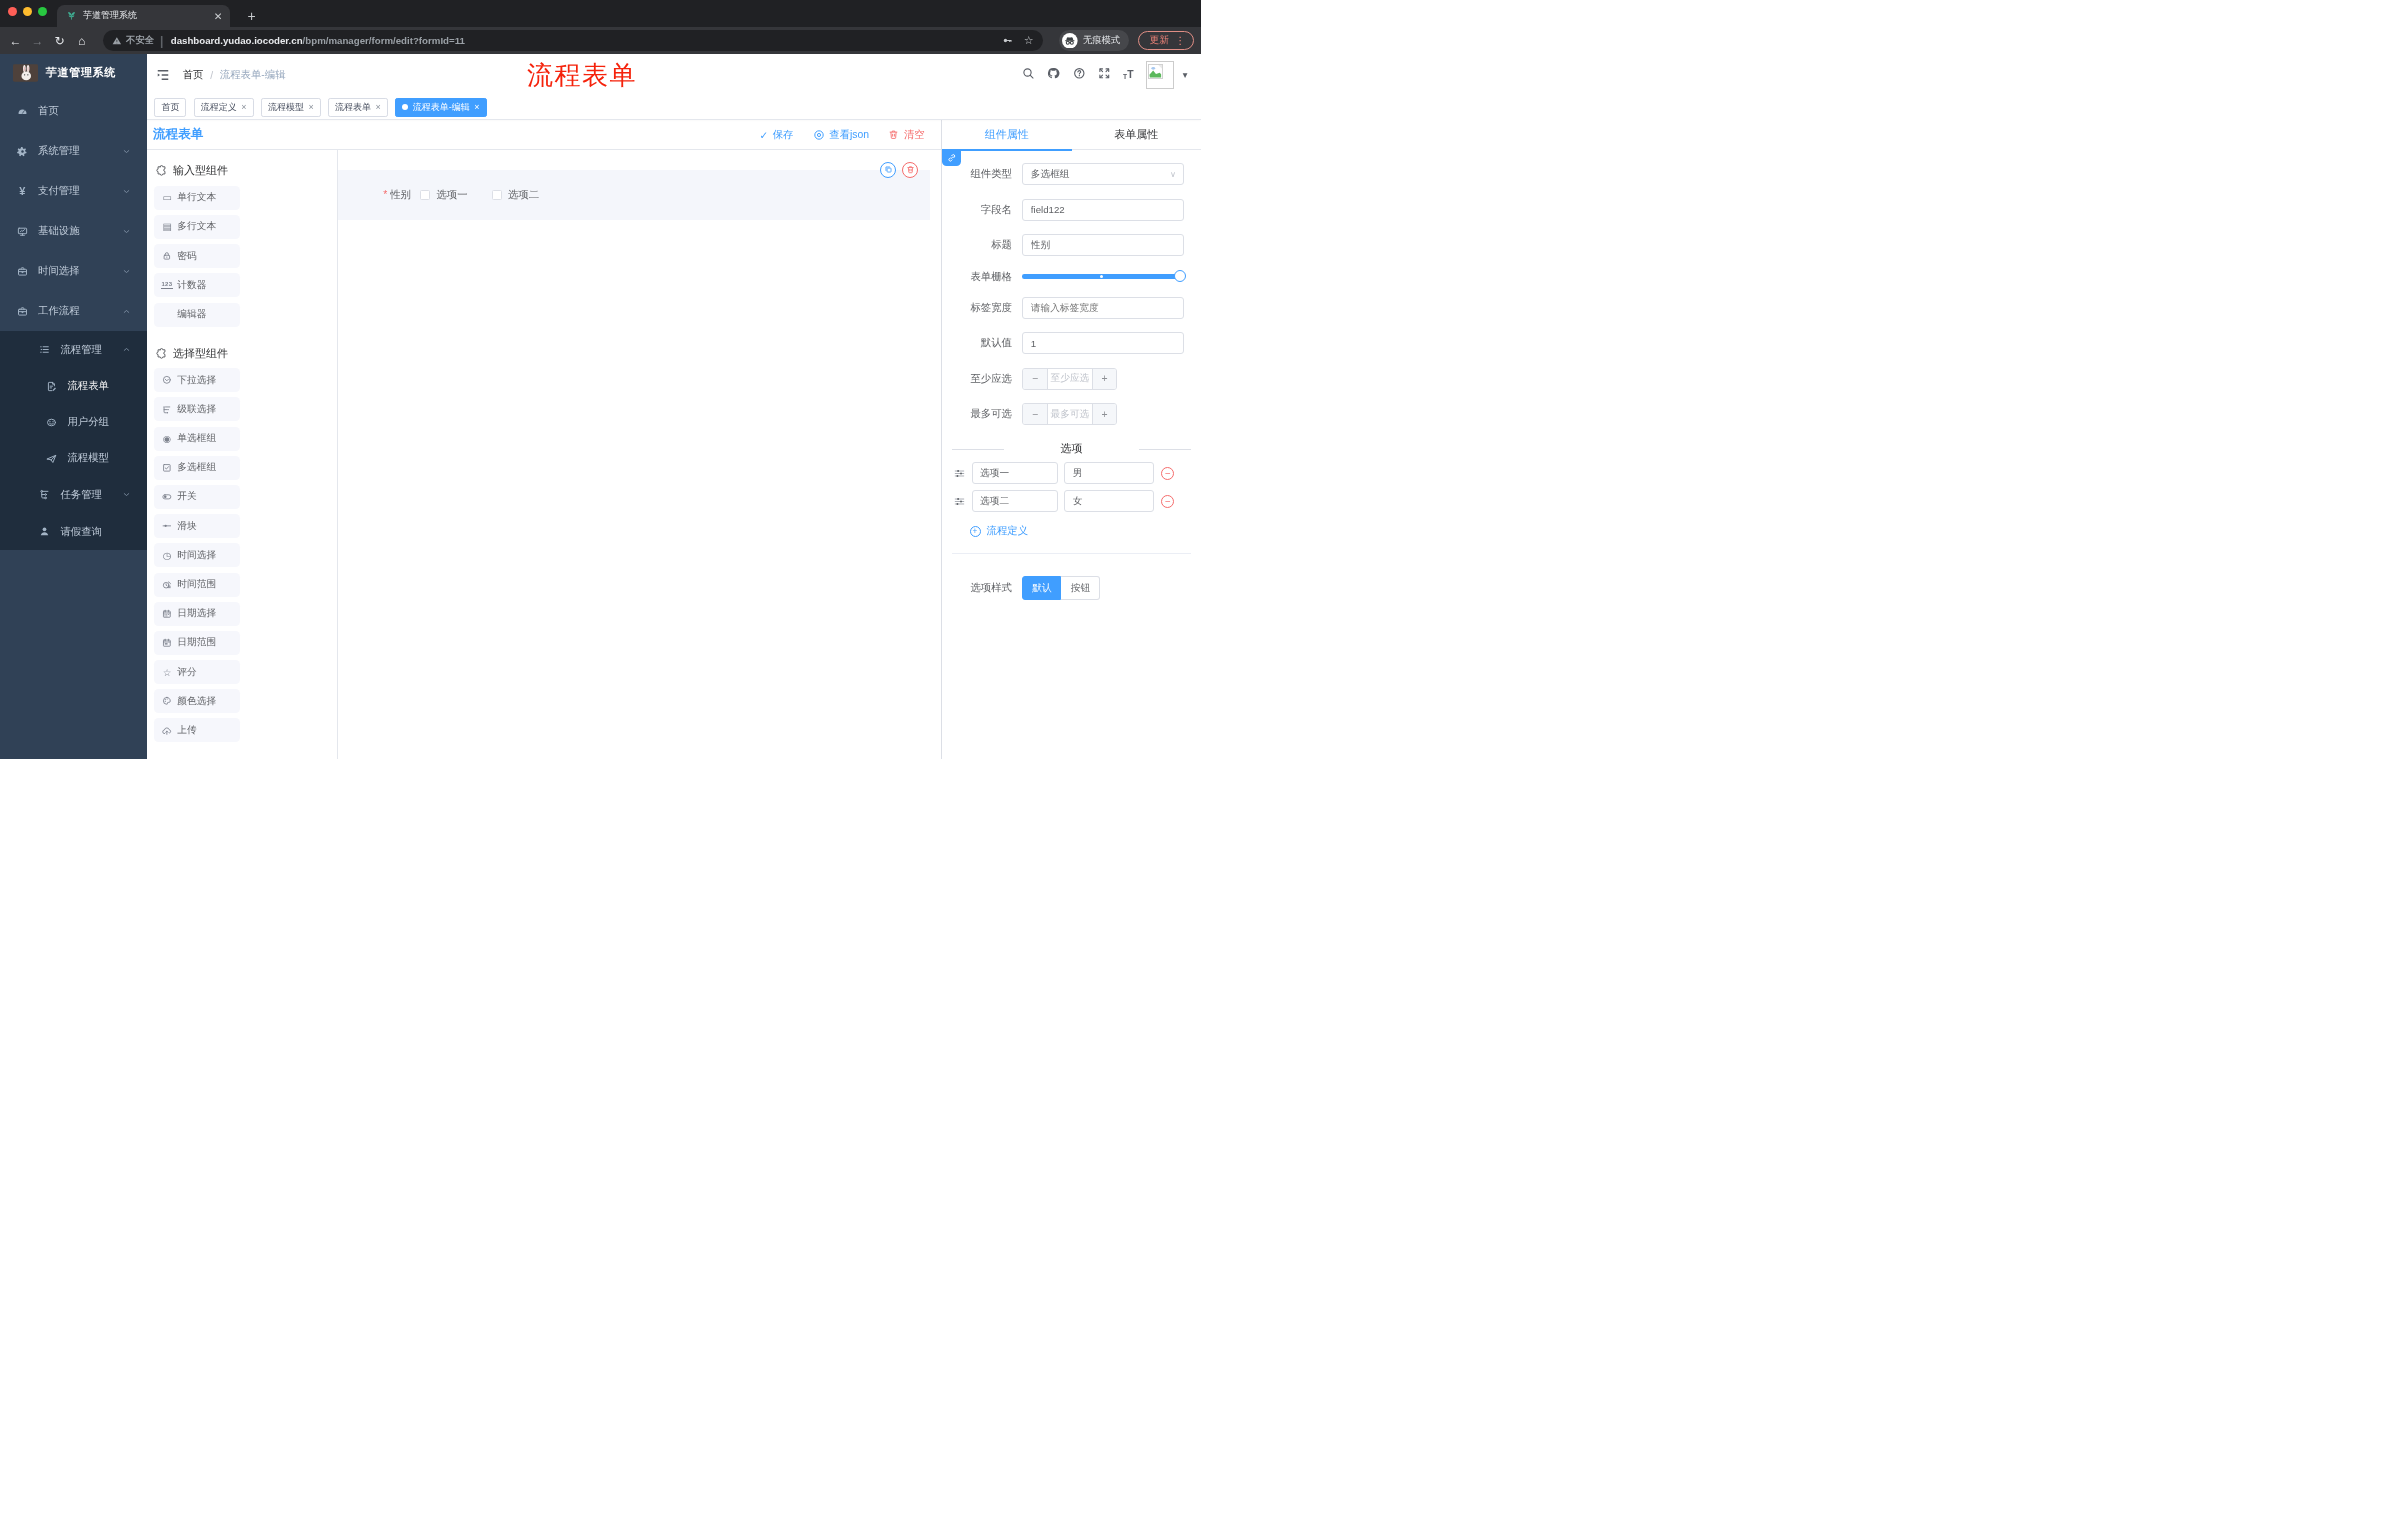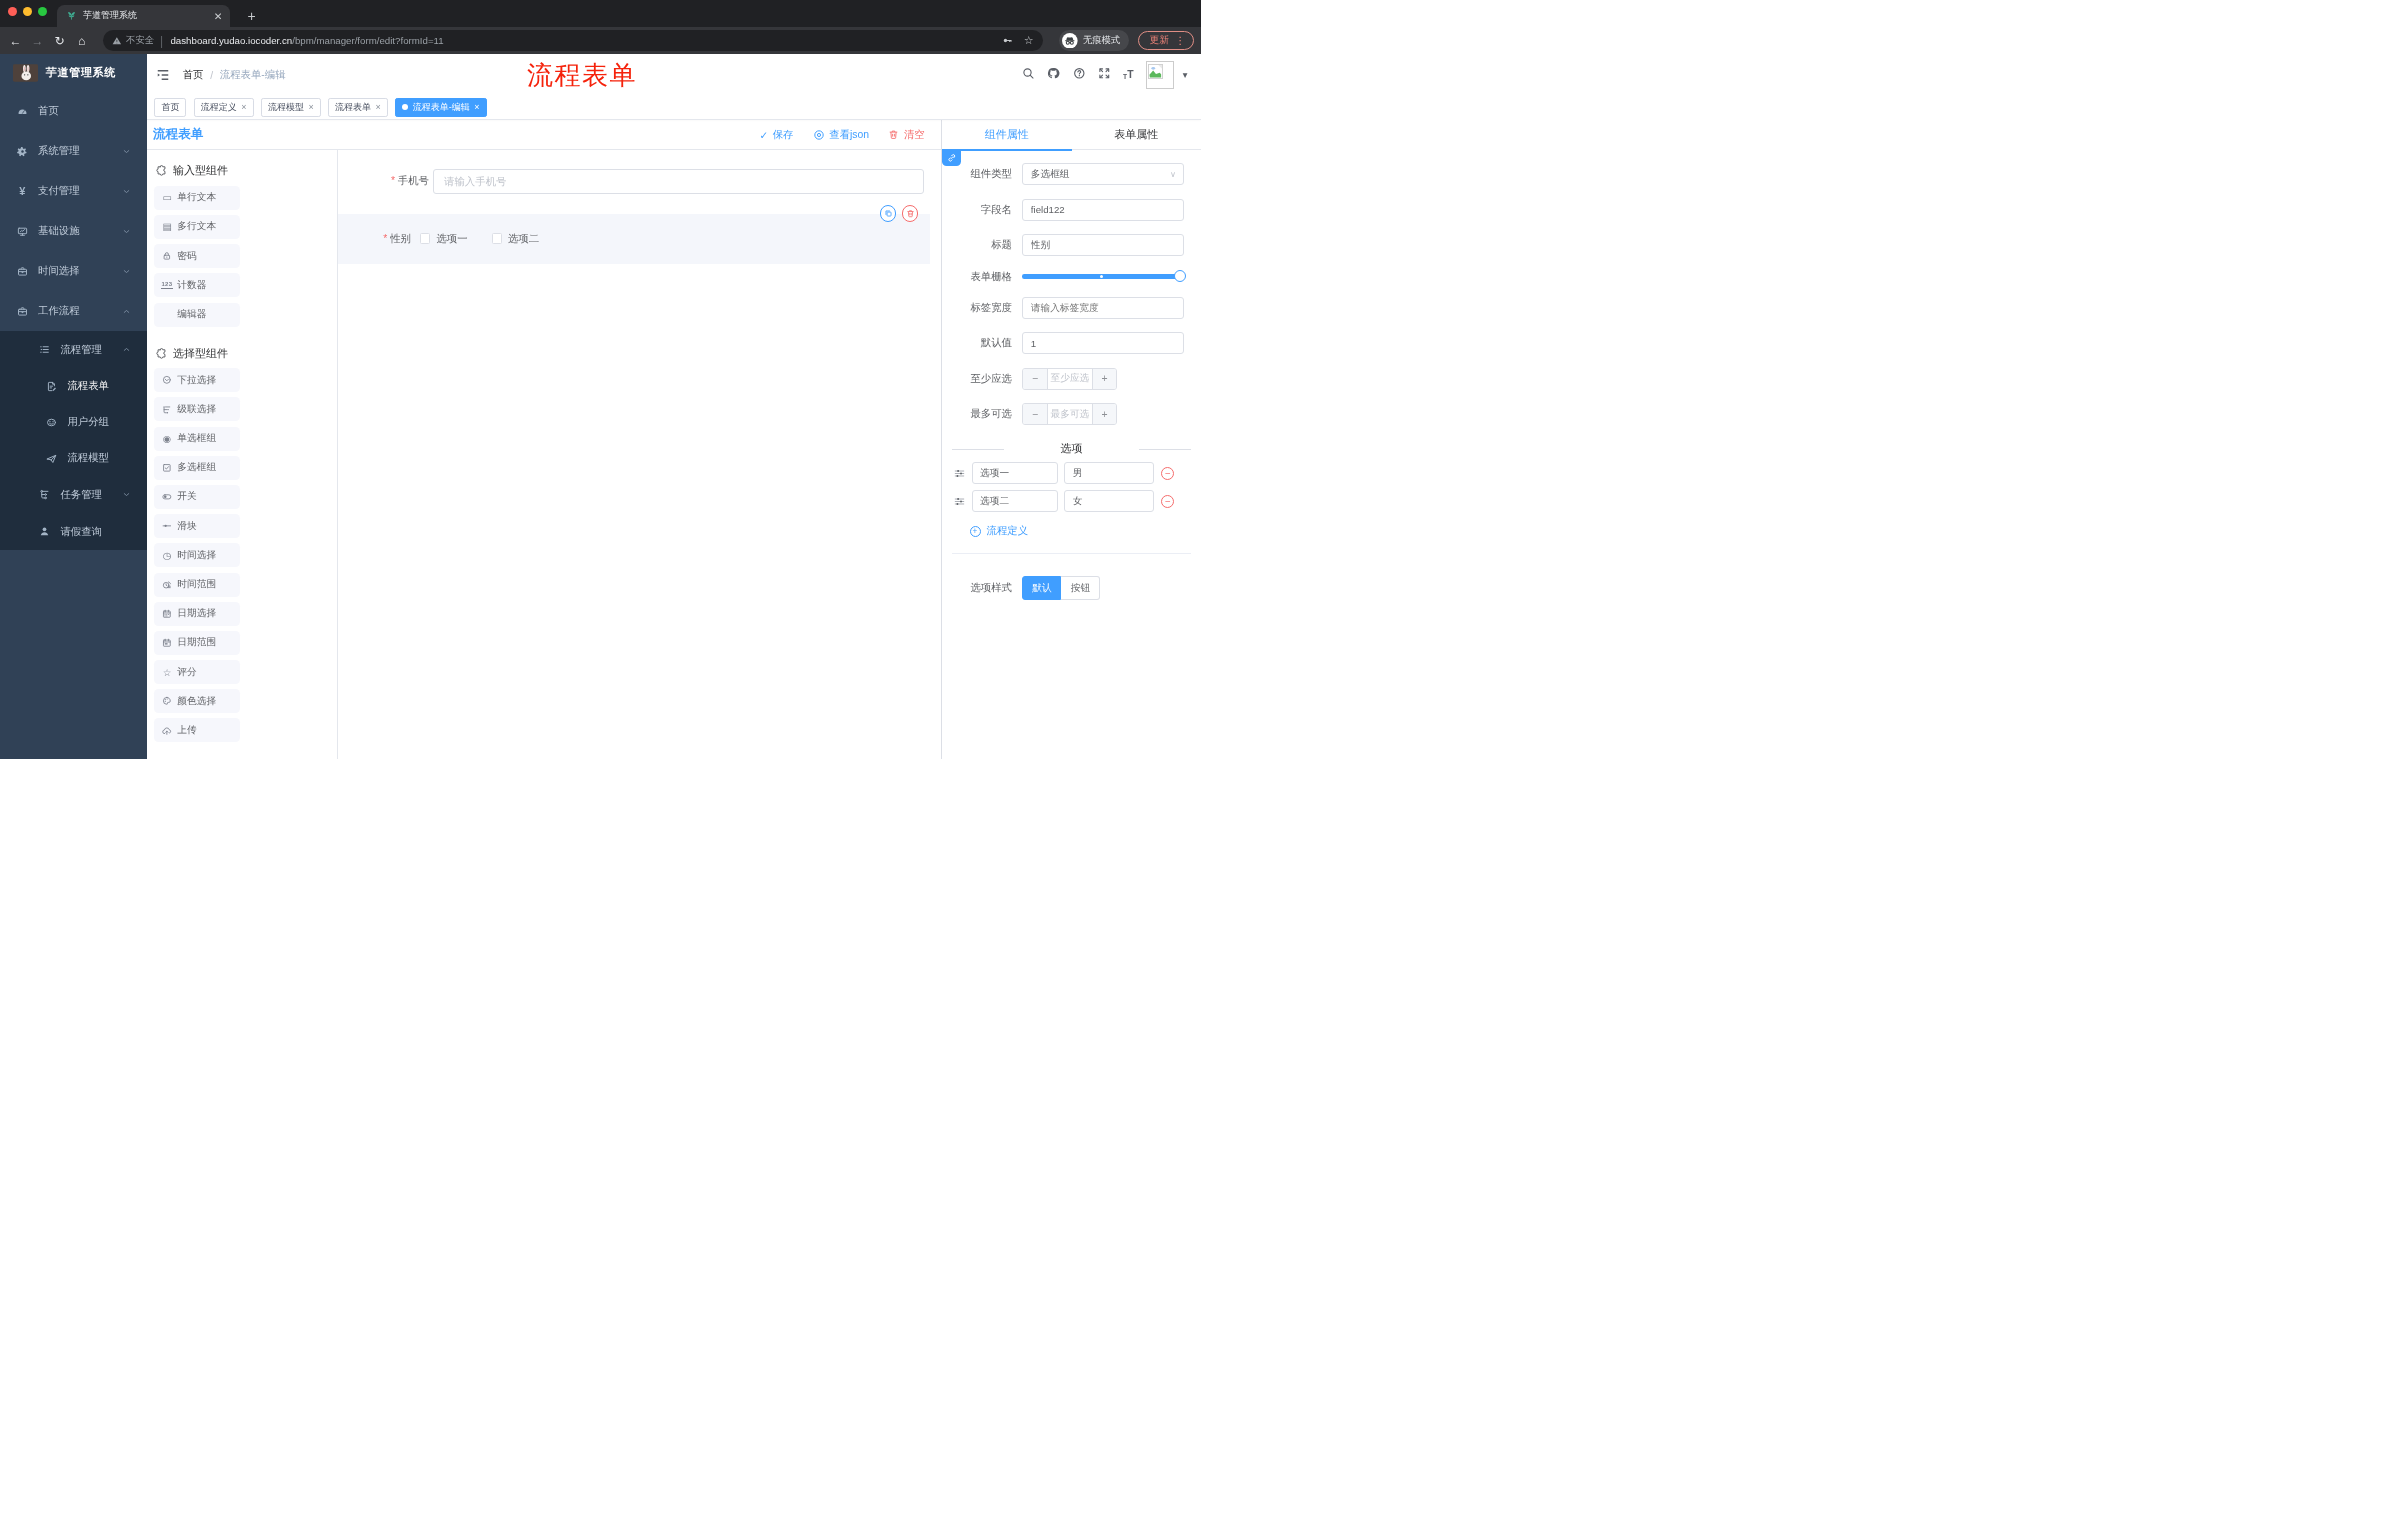--- a/index.html
+++ b/index.html
@@ -12,21 +12,21 @@
   .tabstrip { height:27px; background:#202124; position:relative; }
   .tl { position:absolute; top:7.4px; width:9px; height:9px; border-radius:50%; }
   .tl.r { left:8.2px; background:#ff5f57; } .tl.y { left:23px; background:#febc2e; } .tl.g { left:38px; background:#28c840; }
   .btab { position:absolute; left:57px; top:4.5px; width:173px; height:22px; background:#35363a; border-radius:7.4px 7.4px 0 0; display:flex; align-items:center; padding:0 6px 0 9px; }
   .btab .title { color:#e8eaed; font-size:9px; flex:1; margin-left:6px; white-space:nowrap; overflow:hidden; }
   .btab .close { color:#c7cacd; font-size:10.4px; width:12px; text-align:center; cursor:default; }
   .newtab { position:absolute; left:241px; top:5.2px; color:#c7cacd; font-size:14px; width:21px; height:21px; display:flex; align-items:center; justify-content:center; }
   .toolbar { height:27px; background:#35363a; display:flex; align-items:center; padding:0 7.4px 0 4.5px; }
   .navic { width:22px; height:21px; display:flex; align-items:center; justify-content:center; font-size:12px; color:#e8eaed; }
   .navic.dim { color:#797d82; }
-  .urlbar { flex:1; height:21px; background:#202124; border-radius:10.4px; margin:0 7.4px 0 10.4px; display:flex; align-items:center; padding:0 9px 0 9px; min-width:0; }
+  .urlbar { flex:1; height:21px; background:#202124; border-radius:10.4px; margin:0 7.4px 0 10.4px; display:flex; align-items:center; padding:0 9px 0 9px; min-width:0;font-weight:bold; }
   .urlbar .sec { color:#9aa0a6; font-size:9.3px; margin:0 6px 0 4.5px; }
   .urlbar .sep { color:#5f6368; margin-right:7.4px; }
   .urltext { font-size:9.7px; color:#e8eaed; white-space:nowrap; overflow:hidden; flex:1; }
   .urltext .path { color:#9aa0a6;margin-top:24px; }
   .urlbar .tailic { color:#c7cacd; margin-left:10.4px; }
   .incog { height:21px; background:#46474b; border-radius:10.4px; display:flex; align-items:center; padding:0 9px 0 3px; margin-left:9px; color:#e8eaed; font-size:9.3px; gap:5.2px; }
   .updatebtn { height:19.3px; border:0.7px solid #e08e85; border-radius:9.7px; color:#ee8378; font-size:9.7px; display:flex; align-items:center; gap:6px; padding:0 7.4px 0 10.4px; margin-left:9px; }
 
   
   .app { display:flex; height:706px; }
@@ -668,24 +668,20 @@
                       <path d="M6.1 2.6a1.8 1.8 0 0 1 3.8 0h3.1v3.1a1.8 1.8 0 0 0 0 3.6v3.7H9.9a1.8 1.8 0 0 1-3.8 0H3V9.6a1.8 1.8 0 0 1 0-3.6V2.6h3.1z"></path>
                     </svg>
                   </span>
                   <span>布局型组件</span>
                 </div>
               </div>
 
           </div>
 
           <div class="canvas">
-            <div class="fieldrow">
-              <span class="flabel req">手机号</span>
-              <input class="finput" placeholder="请输入手机号" style="">
-            </div>
             <div class="selblock">
               <span class="blockbtn copy">
                   <svg width="9" height="9" viewBox="0 0 16 16" fill="none" stroke="currentColor" stroke-width="1.5">
                     <rect x="5.5" y="5.5" width="7" height="7" rx="1"></rect>
                     <path d="M10.5 3.5h-7v7"></path>
                   </svg>
                 </span>
               <span class="blockbtn del">
                   <svg width="9" height="9" viewBox="0 0 16 16" fill="none" stroke="currentColor" stroke-width="1.4">
                     <path d="M2.5 4.5h11M6.2 4.5V3h3.6v1.5M4.2 4.5l.7 8.3a1 1 0 0 0 1 .9h4.2a1 1 0 0 0 1-.9l.7-8.3"></path>

